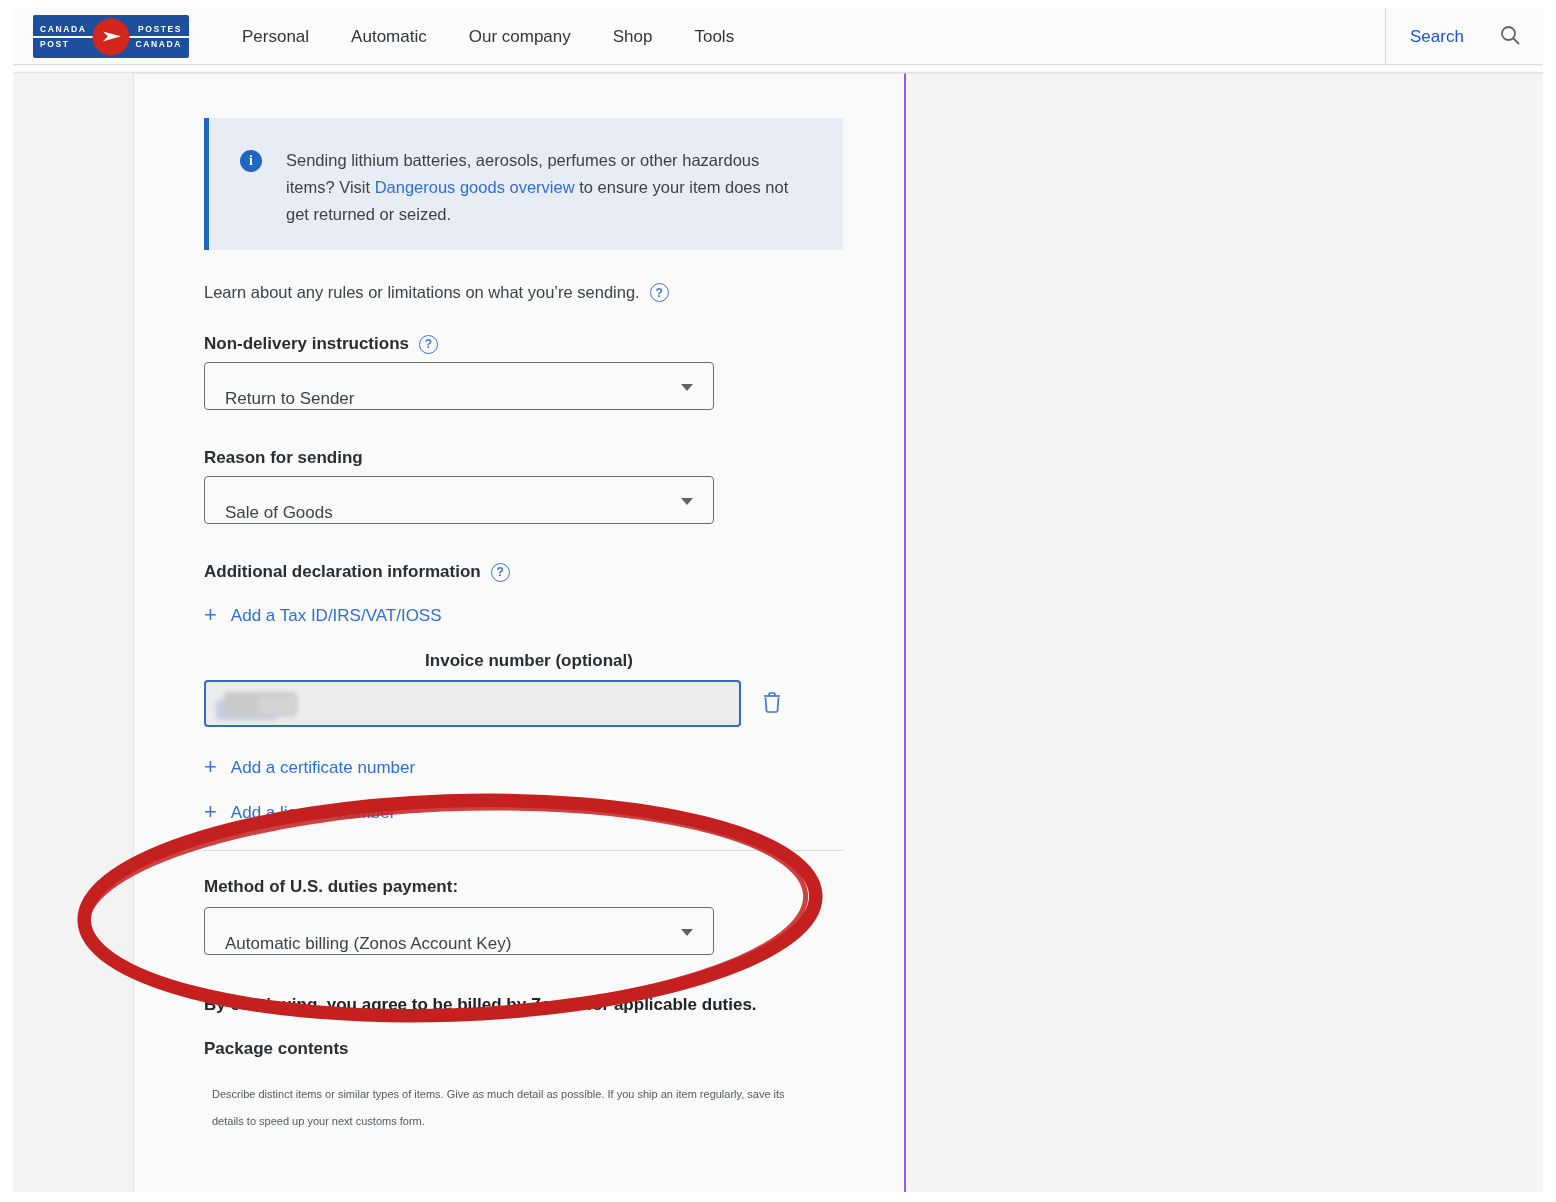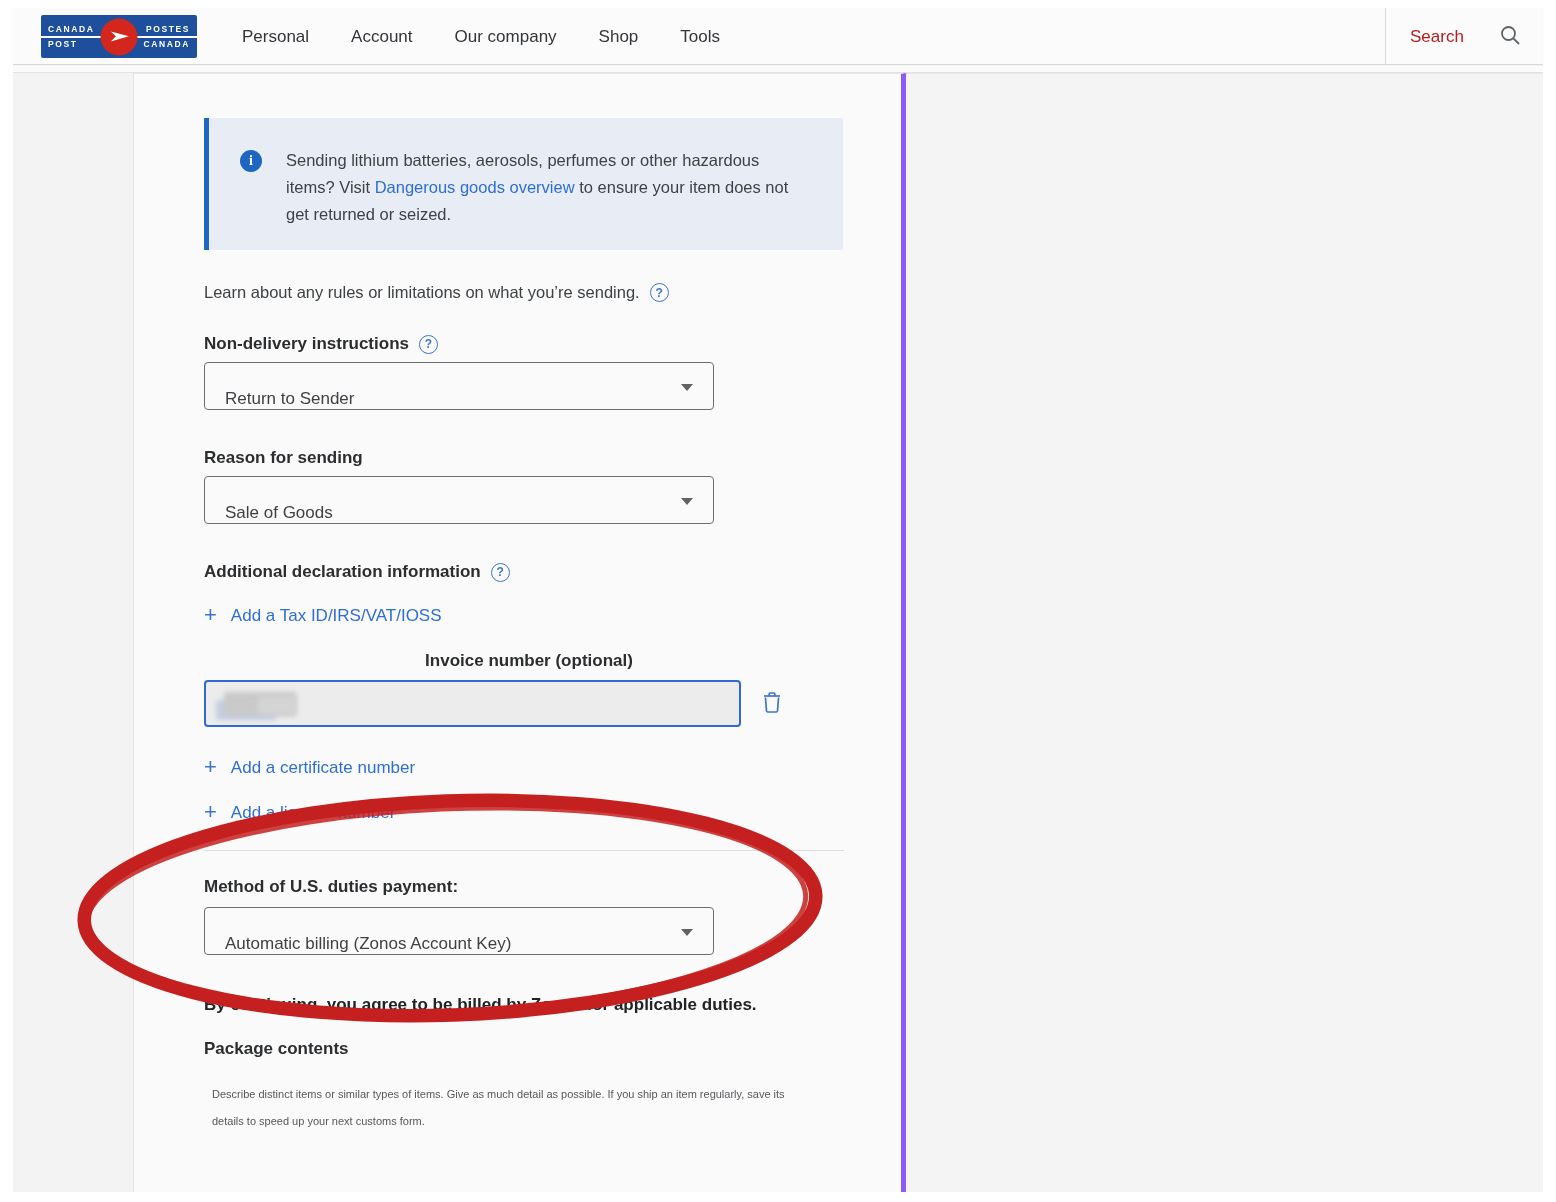--- a/index.html
+++ b/index.html
@@ -6,36 +6,36 @@
   html,body { background:#ffffff; }
   body { font-family:"Liberation Sans", sans-serif; color:#3f4245; }
 
   .screenshot { position:relative; width:1556px; height:1202px; background:#ffffff; overflow:hidden; }
   .page { position:absolute; left:13px; top:8px; width:1530px; height:1184px; background:#f3f3f4; overflow:hidden; }
 
   
   .header { position:absolute; left:0; top:0; width:100%; height:57px; background:#fbfbfb; border-bottom:1px solid #d9d9d9; }
   .subheader { position:absolute; left:0; top:58px; width:100%; height:7px; background:#fbfbfb; border-bottom:1px solid #e2e2e4; }
 
-  .logo { position:absolute; left:28px; top:7px; width:156px; height:43px; background:#1d4f9c; border-radius:2px; display:flex; align-items:center; justify-content:space-between; padding:0 7px; cursor:pointer; }
+  .logo { position:absolute; left:20px; top:7px; width:156px; height:43px; background:#1d4f9c; border-radius:2px; display:flex; align-items:center; justify-content:space-between; padding:0 7px; cursor:pointer; }
   .logo-line { position:absolute; left:0; top:50%; width:100%; height:2px; background:#fbfbfb; transform:translateY(-50%); }
   .logo-col { display:flex; flex-direction:column; gap:7px; z-index:1; }
   .logo-col span { color:#ffffff; font-size:8.5px; font-weight:bold; letter-spacing:1.6px; line-height:1; }
   .logo-oval { position:absolute; left:50%; top:50%; transform:translate(-50%,-50%); width:37px; height:37px; background:#d3271e; border-radius:50%; z-index:2; display:flex; align-items:center; justify-content:center; }
 
   .nav { position:absolute; left:229px; top:0; height:57px; display:flex; align-items:center; gap:42px; }
   .nav-item { font-size:17px; color:#333538; cursor:pointer; white-space:nowrap; }
 
   .search-box { position:absolute; right:0; top:0; width:158px; height:57px; border-left:1px solid #d9d9d9; display:flex; align-items:center; justify-content:space-between; padding:0 22px 0 24px; cursor:pointer; }
-  .search-label { font-size:17px; color:#b91c1c; }
+  .search-label { font-size:17px; color:#1d4ed8; }
 
   
   .main { position:absolute; left:0; top:65px; width:100%; height:1119px; display:flex; }
   .gutter { width:121px; height:100%; background:#f3f3f4; border-right:1px solid #e4e4e6; }
-  .panel { width:772px; height:100%; background:#fafafa; border-right:5px solid #8b5cf6; border-top:1px solid #e8e8ea; position:relative; }
+  .panel { width:772px; height:100%; background:#fafafa; border-right:2px solid #8b5cf6; border-top:1px solid #e8e8ea; position:relative; }
   .right-area { flex:1; height:100%; background:#f4f4f5; border-top:1px solid #e8e8ea; }
 
   .form { position:absolute; left:70px; top:44px; width:650px; }
 
   
   .info-box { width:639px; background:#e8ecf5; border-left:5px solid #1f66c1; padding:29px 20px 22px 31px; display:flex; gap:24px; margin-bottom:33px; }
   .info-icon { flex:0 0 22px; width:22px; height:22px; border-radius:50%; background:#1f66c1; position:relative; margin-top:3px; }
   .info-icon::after { content:"i"; position:absolute; left:50%; top:50%; transform:translate(-50%,-52%); color:#ffffff; font-size:14px; font-weight:bold; font-family:"Liberation Serif", serif; }
   .info-text { width:520px; font-size:16.5px; line-height:27px; color:#3f4245; }
 
@@ -95,21 +95,21 @@
         </div>
         <div class="logo-oval">
           <svg width="26" height="26" viewBox="0 0 36 36">
               <polygon points="6,11 31,17.5 6,25 13,17.5" fill="#ffffff"></polygon>
             </svg>
         </div>
       </div>
 
       <nav class="nav">
         <span class="nav-item">Personal</span>
-        <span class="nav-item">Account</span>
+        <span class="nav-item">Automatic</span>
         <span class="nav-item">Our company</span>
         <span class="nav-item">Shop</span>
         <span class="nav-item">Tools</span>
       </nav>
 
       <div class="search-box">
         <span class="search-label">Search</span>
         <span>
           <svg width="22" height="22" viewBox="0 0 22 22" fill="none" stroke="#5f6368" stroke-width="1.8">
             <circle cx="9.5" cy="9.5" r="6.5"></circle>

